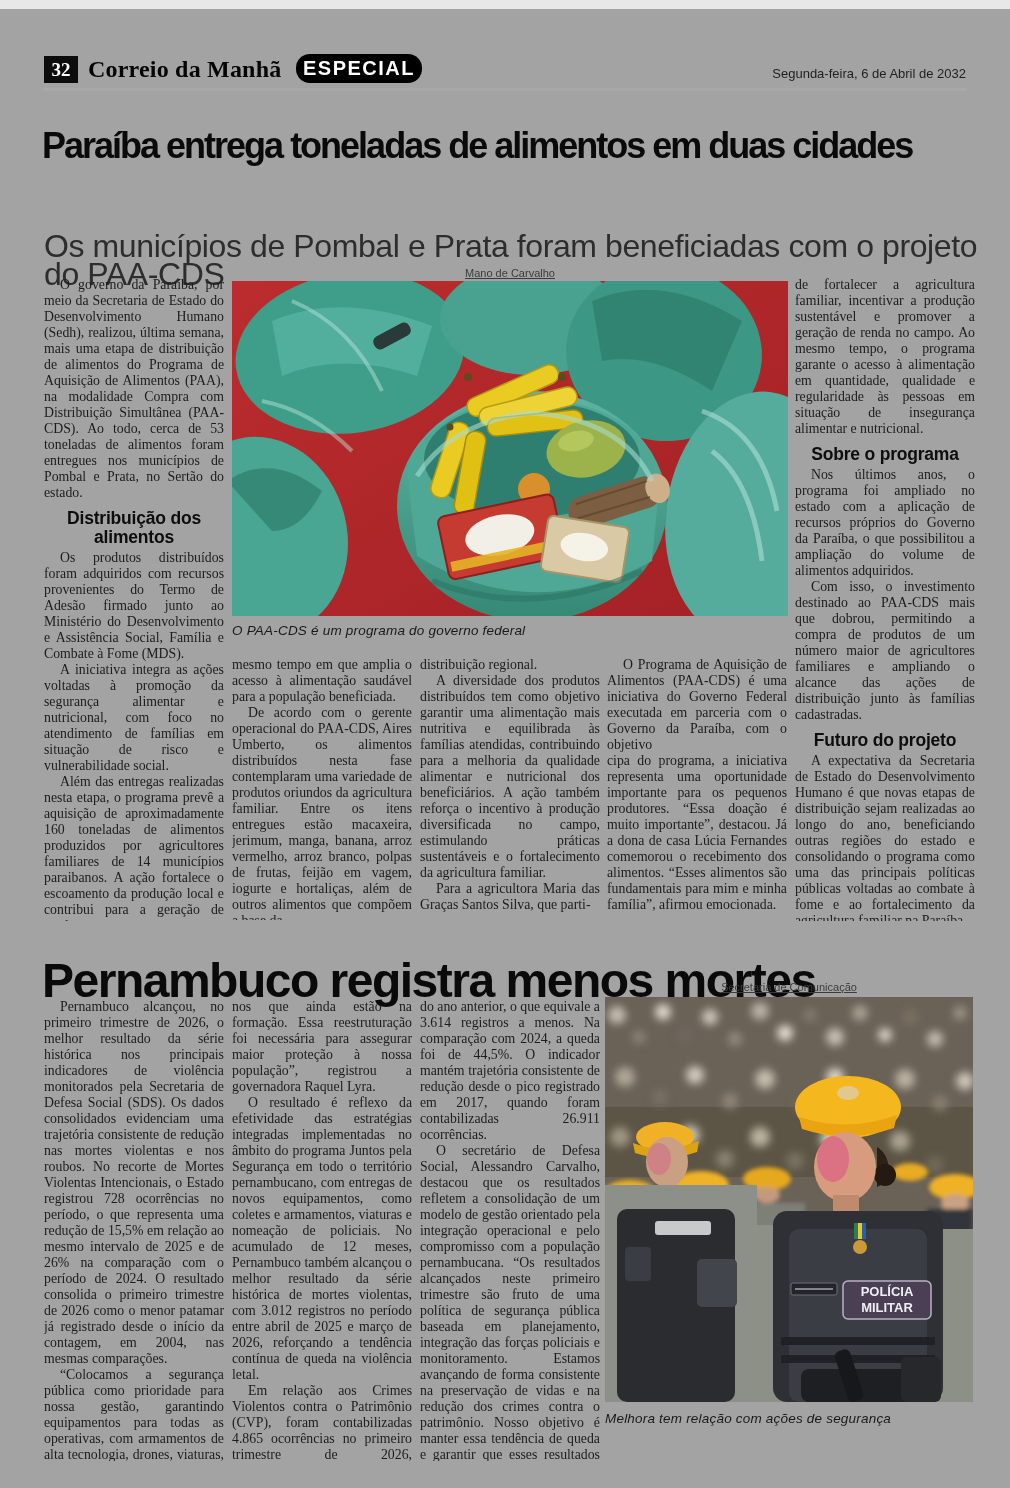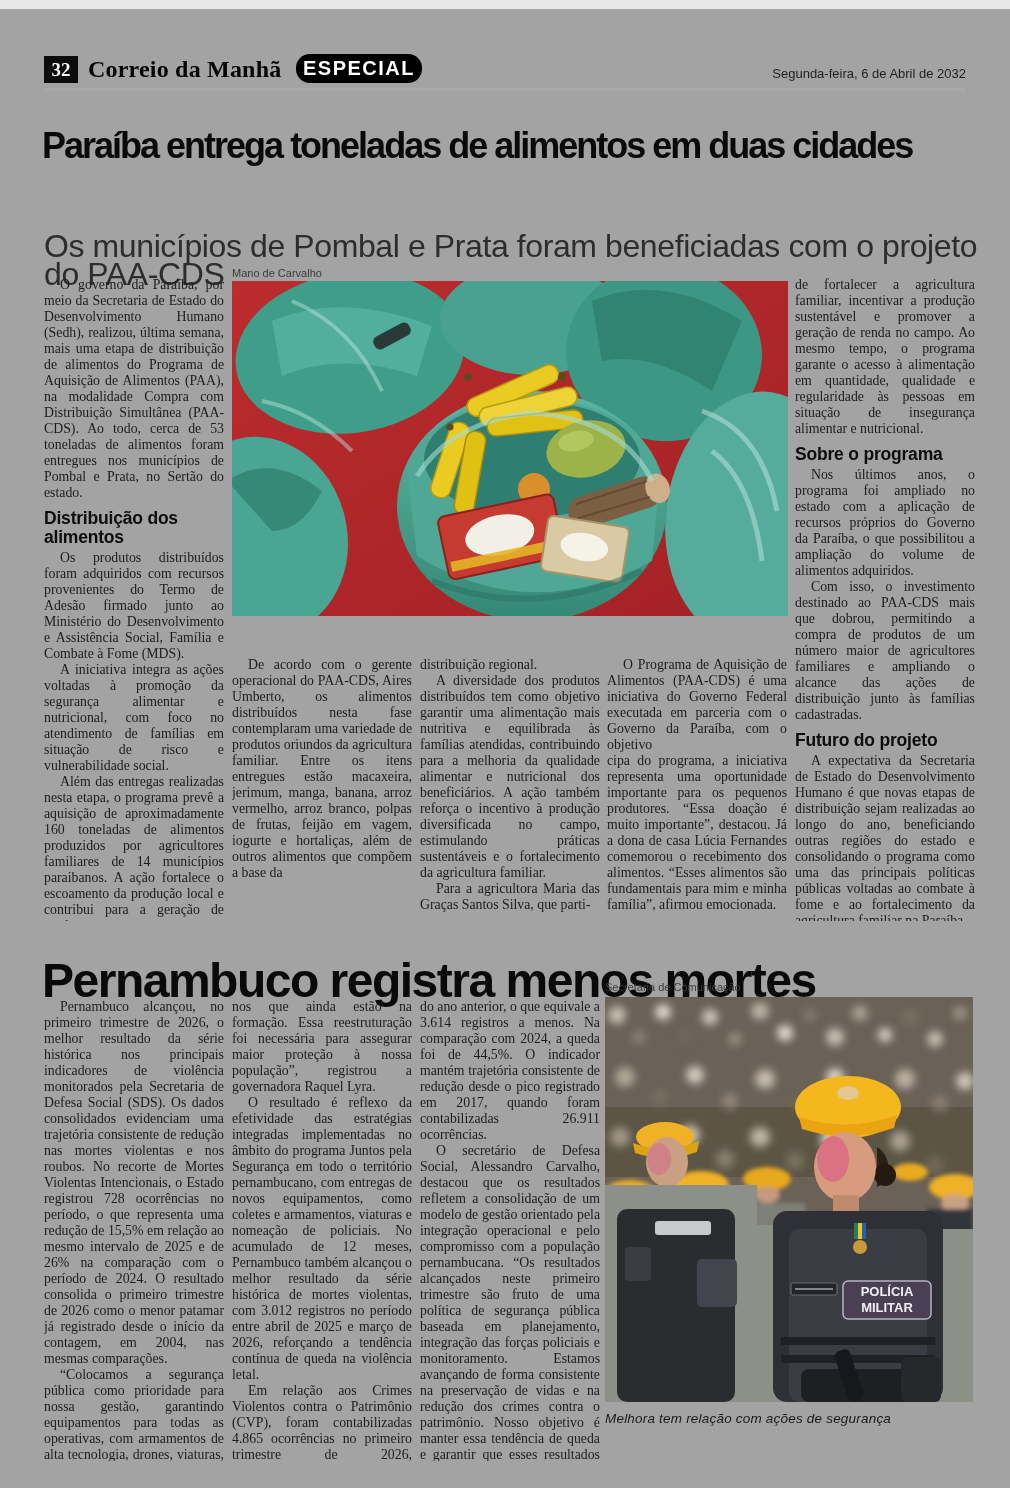--- a/index.html
+++ b/index.html
@@ -20,25 +20,25 @@
              font-weight:700;font-size:36px;line-height:59px;letter-spacing:-2px;color:#0a0a0a;}
   .subhead{position:absolute;left:44px;top:223px;width:935px;font-family:"Liberation Sans",sans-serif;
            font-size:32px;line-height:28px;letter-spacing:-.4px;color:#2d2d2d;}
   .headline2{position:absolute;left:42px;top:914px;width:942px;font-family:"Liberation Sans",sans-serif;
              font-weight:700;font-size:48px;line-height:52px;letter-spacing:-1.5px;color:#0a0a0a;}
   
   .col{position:absolute;width:180px;font-size:13.8px;line-height:16px;color:#1c1c1c;overflow:hidden;}
   .p{margin:0;text-align:justify;text-indent:16px;}
   .p.cont{text-indent:0;}
   .shead{font-family:"Liberation Sans",sans-serif;font-weight:700;font-size:17.5px;line-height:19px;
-         margin:8px 0 3px;letter-spacing:-.2px;color:#0d0d0d;}
+         margin:8px 0 3px;letter-spacing:-.2px;color:#0d0d0d;text-align:center;}
   
   .photo{position:absolute;overflow:hidden;background:#777;}
   .photo svg{display:block;}
-  .credit{position:absolute;font:11px "Liberation Sans",sans-serif;color:#3c3c3c;text-align:left;}
+  .credit{position:absolute;font:11px "Liberation Sans",sans-serif;color:#3c3c3c;text-align:center;text-decoration:underline;}
   .caption{position:absolute;font-family:"Liberation Sans",sans-serif;font-style:italic;font-weight:500;
            font-size:13.5px;color:#191919;letter-spacing:.2px;}
 </style>
 </head>
 <body>
 
 <div class="page">
 
   <div class="pagenum">32</div>
   <div class="paper">Correio da Manhã</div>
@@ -109,30 +109,32 @@
       <g transform="rotate(9 352 268)">
         <rect x="312" y="240" width="82" height="56" rx="6" fill="#d9c9a4" stroke="#a89469" stroke-width="2"></rect>
         <ellipse cx="352" cy="266" rx="24" ry="14" fill="#f5f2e8"></ellipse>
       </g>
 
       <path d="M185,195 Q220,140 300,132 Q390,138 420,200" stroke="#a7dcd1" stroke-width="5" fill="none" opacity=".6"></path>
       <path d="M200,300 Q300,340 410,290" stroke="#2a6f60" stroke-width="6" fill="none" opacity=".5"></path>
     </svg>
   </div>
 
+  <div class="caption" style="left:232px;top:614px;width:556px;">O PAA-CDS é um programa do governo federal</div>
 
   <div class="col" style="left:44px;top:268px;height:644px;">
     <p class="p ind">O governo da Paraíba, por meio da Secretaria de Estado do Desenvolvimento Humano (Sedh), realizou, última semana, mais uma etapa de distribuição de alimentos do Programa de Aquisição de Alimentos (PAA), na modalidade Compra com Distribuição Simultânea (PAA-CDS). Ao todo, cerca de 53 toneladas de alimentos foram entregues nos municípios de Pombal e Prata, no Sertão do estado.</p>
     <h3 class="shead">Distribuição dos alimentos</h3>
     <p class="p">Os produtos distribuídos foram adquiridos com recursos provenientes do Termo de Adesão firmado junto ao Ministério do Desenvolvimento e Assistência Social, Família e Combate à Fome (MDS).</p>
     <p class="p">A iniciativa integra as ações voltadas à promoção da segurança alimentar e nutricional, com foco no atendimento de famílias em situação de risco e vulnerabilidade social.</p>
     <p class="p">Além das entregas realizadas nesta etapa, o programa prevê a aquisição de aproximadamente 160 toneladas de alimentos produzidos por agricultores familiares de 14 municípios paraibanos. A ação fortalece o escoamento da produção local e contribui para a geração de renda no campo, ao</p>
   </div>
 
   <div class="col" style="left:232px;top:648px;height:263px;">
+    <p class="p cont">mesmo tempo em que amplia o acesso à alimentação saudável para a população beneficiada.</p>
     <p class="p">De acordo com o gerente operacional do PAA-CDS, Aires Umberto, os alimentos distribuídos nesta fase contemplaram uma variedade de produtos oriundos da agricultura familiar. Entre os itens entregues estão macaxeira, jerimum, manga, banana, arroz vermelho, arroz branco, polpas de frutas, feijão em vagem, iogurte e hortaliças, além de outros alimentos que compõem a base da</p>
   </div>
 
   <div class="col" style="left:420px;top:648px;height:263px;">
     <p class="p cont">distribuição regional.</p>
     <p class="p">A diversidade dos produtos distribuídos tem como objetivo garantir uma alimentação mais nutritiva e equilibrada às famílias atendidas, contribuindo para a melhoria da qualidade alimentar e nutricional dos beneficiários. A ação também reforça o incentivo à produção diversificada no campo, estimulando práticas sustentáveis e o fortalecimento da agricultura familiar.</p>
     <p class="p">Para a agricultora Maria das Graças Santos Silva, que parti-</p>
   </div>
 
   <div class="col" style="left:607px;top:648px;height:263px;">

